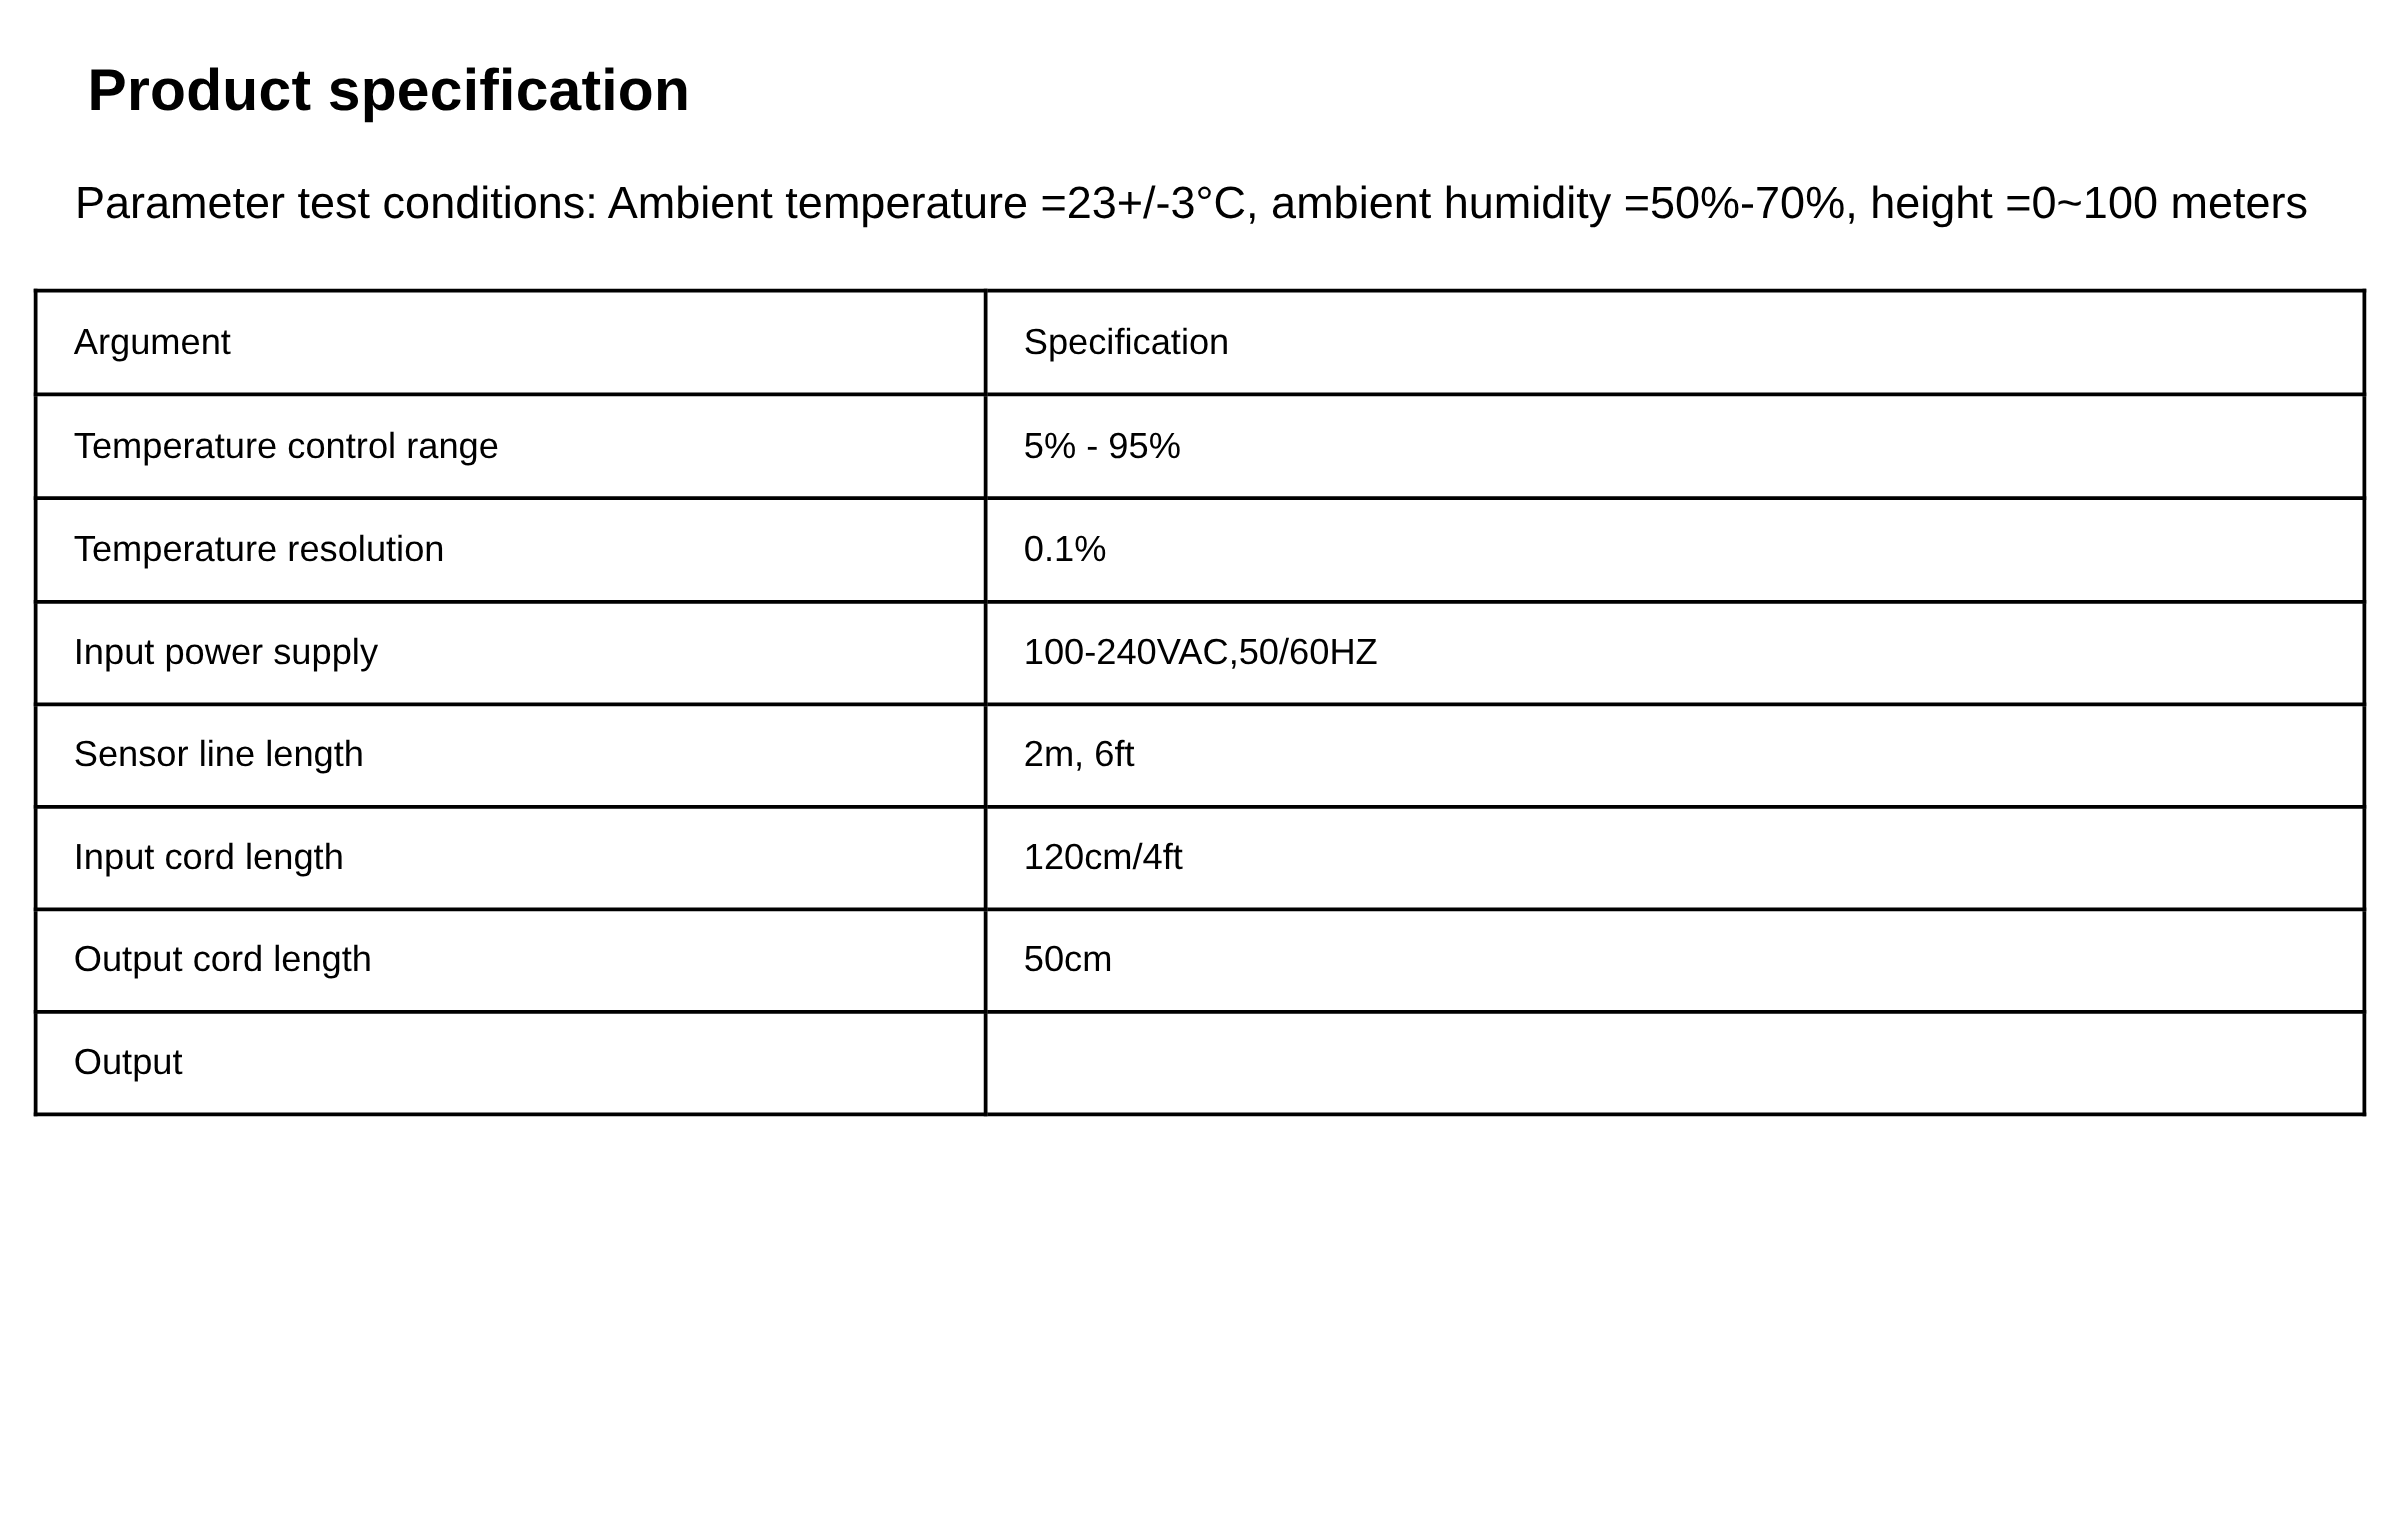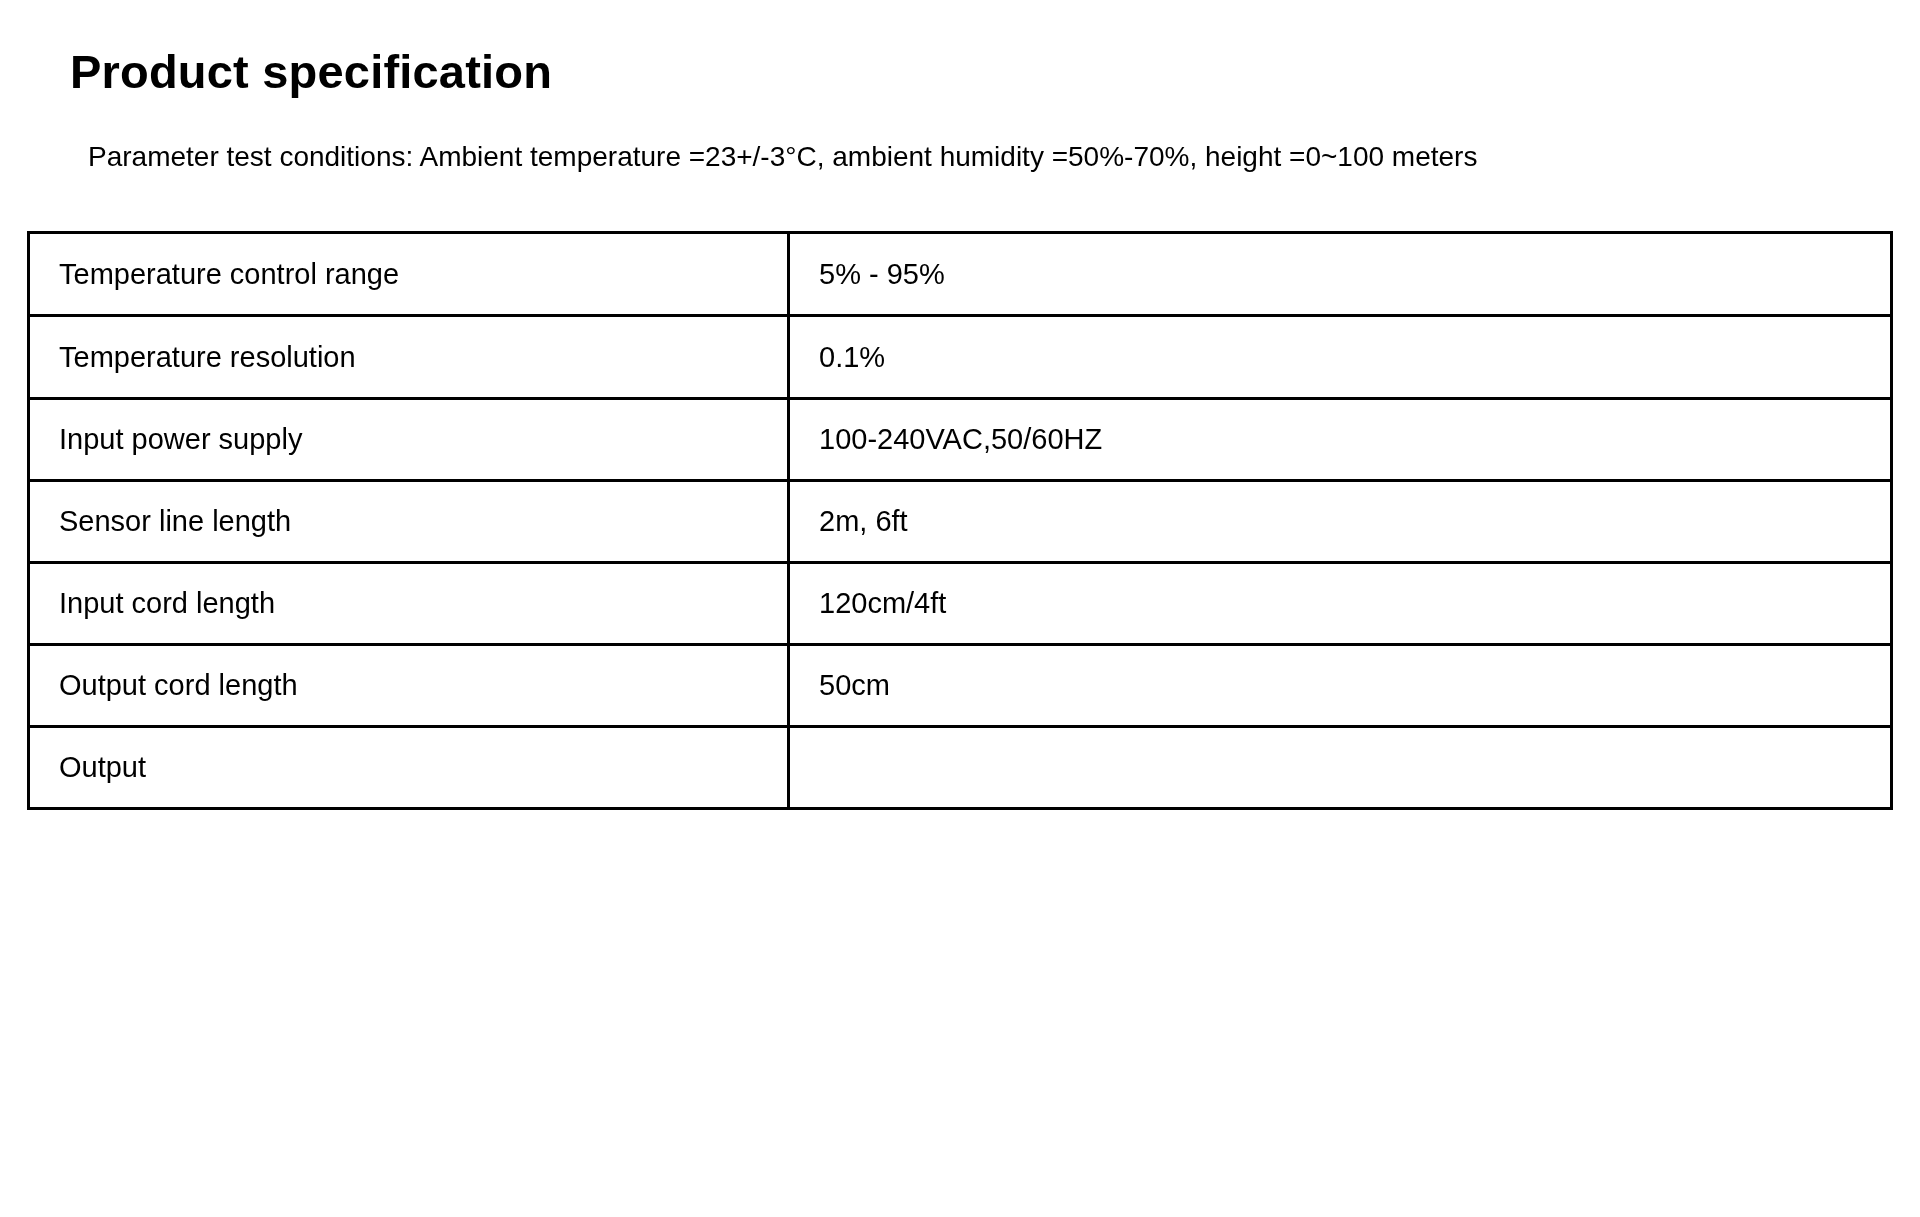--- a/index.html
+++ b/index.html
@@ -25,23 +25,23 @@
     position: absolute;
     left: 70px;
     top: 46px;
     font-size: 47px;
     font-weight: bold;
     letter-spacing: 0.2px;
     line-height: 1.1;
   }
   .subtitle {
     position: absolute;
-    left: 88px;
+    left: 60px;
     top: 140px;
-    font-size: 28px;
+    font-size: 36px;
     line-height: 1.2;
     white-space: nowrap;
   }
   .spec-table {
     position: absolute;
     left: 27px;
     top: 231px;
     width: 1866px;
     border-collapse: collapse;
     table-layout: fixed;
@@ -71,20 +71,28 @@
 <body>
 
 <div class="page">
 
   <div class="title">Product specification</div>
 
   <div class="subtitle">Parameter test conditions: Ambient temperature =23+/-3°C, ambient humidity =50%-70%, height =0~100 meters</div>
 
   <table class="spec-table">
     <tbody>
+      <tr class="row-tall">
+        <td class="arg">
+          <span class="cell-inner">Argument</span>
+        </td>
+        <td class="val">
+          <span class="cell-inner">Specification</span>
+        </td>
+      </tr>
 
       <tr class="row-tall">
         <td class="arg">
           <span class="cell-inner">Temperature control range</span>
         </td>
         <td class="val">
           <span class="cell-inner">5% - 95%</span>
         </td>
       </tr>
 

